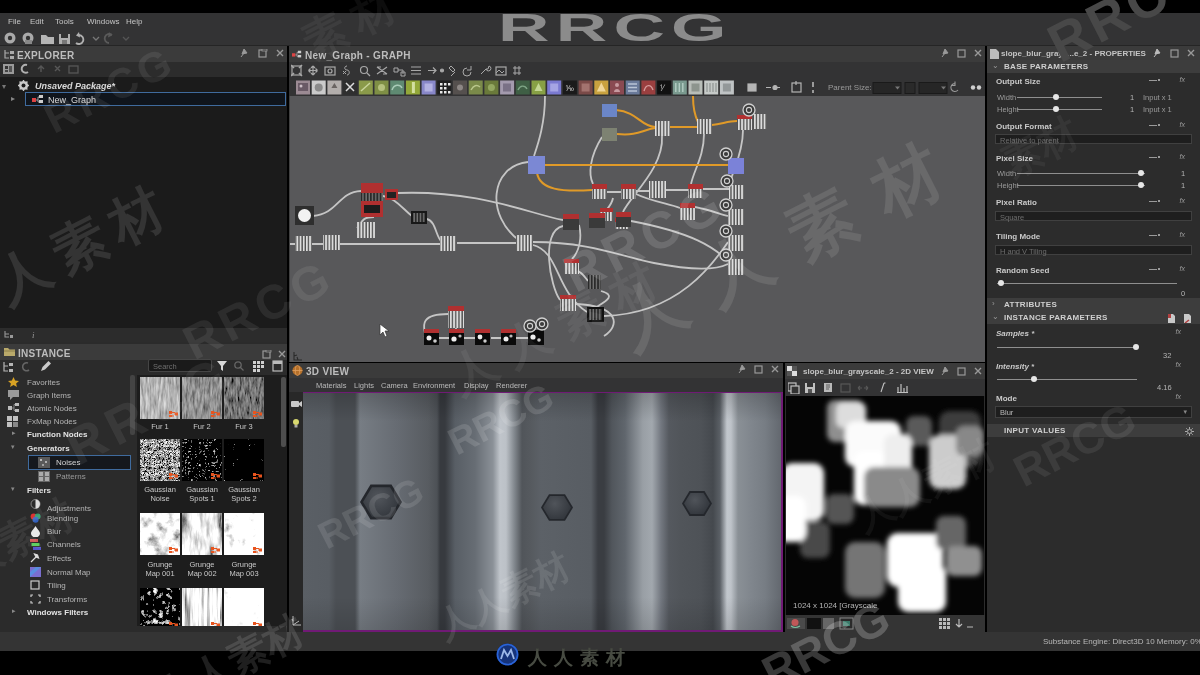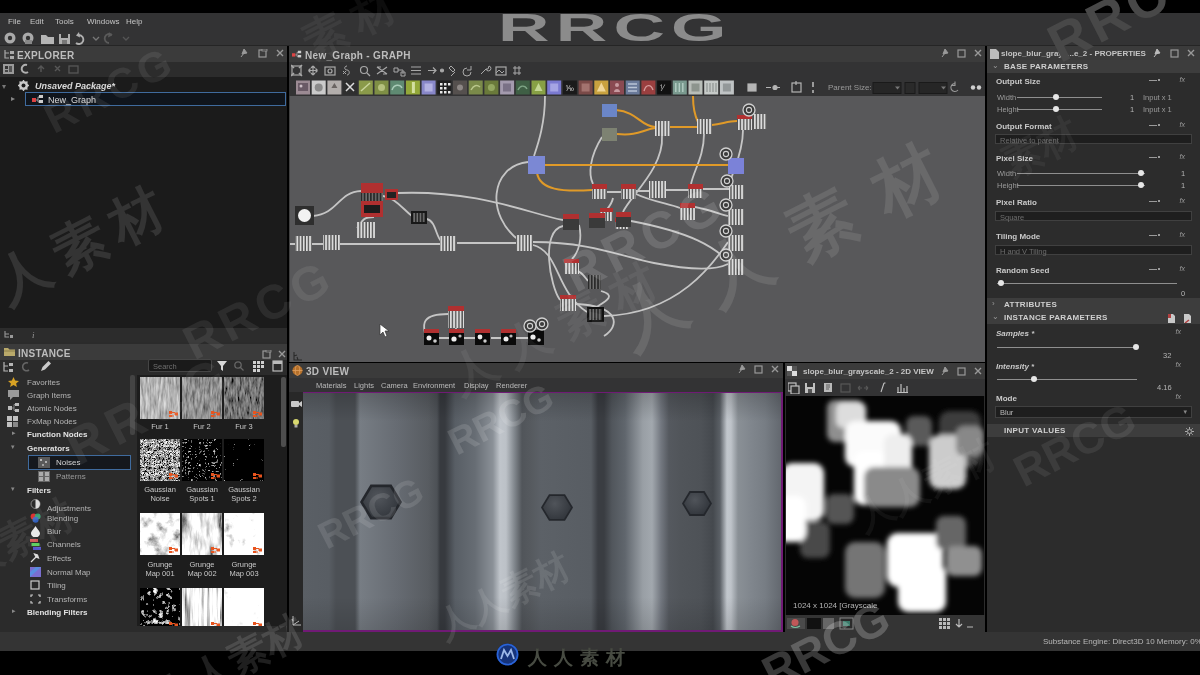--- a/index.html
+++ b/index.html
@@ -234,21 +234,21 @@
         <div class="abs" style="left:47px;top:226px;">Normal Map</div>
       <svg class="abs" style="left:30px;top:238px" width="10" height="10" viewBox="0 0 10 10">
           <rect x="1" y="1" width="8" height="8" fill="none" stroke="#ccc" stroke-width="1.2"></rect>
         </svg>
         <div class="abs" style="left:47px;top:239px;">Tiling</div>
       <svg class="abs" style="left:30px;top:252px" width="11" height="10" viewBox="0 0 11 10">
           <path d="M1 3 v-2 h2 M8 1 h2 v2 M10 7 v2 h-2 M3 9 H1 V7" stroke="#ccc" stroke-width="1.2" fill="none"></path>
         </svg>
         <div class="abs" style="left:47px;top:253px;">Transforms</div>
       <div class="abs" style="left:12px;top:265px;color:#888;font-size:7px;">▸</div>
-        <div class="abs" style="left:27px;top:266px;font-weight:bold;color:#e2e2e2;">Blending Filters</div>
+        <div class="abs" style="left:27px;top:266px;font-weight:bold;color:#e2e2e2;">Windows Filters</div>
     </div>
     <div id="libthumbs" style="position:absolute;left:137px;top:33px;width:139px;height:251px;overflow:hidden;font-size:7.5px;color:#c8c8c8;">
       <svg width="0" height="0" style="position:absolute">
         <defs>
           <filter id="fFur" x="0" y="0" width="100%" height="100%">
               <feTurbulence type="fractalNoise" baseFrequency="0.5 0.06" numOctaves="3" seed="3" result="t"></feTurbulence>
               <feColorMatrix in="t" type="matrix" values="0.8 0 0 0 0.05 0.8 0 0 0 0.05 0.8 0 0 0 0.05 0 0 0 0 1"></feColorMatrix>
             </filter>
           <filter id="fFur2" x="0" y="0" width="100%" height="100%">
               <feTurbulence type="fractalNoise" baseFrequency="0.45 0.08" numOctaves="3" seed="8" result="t"></feTurbulence>

